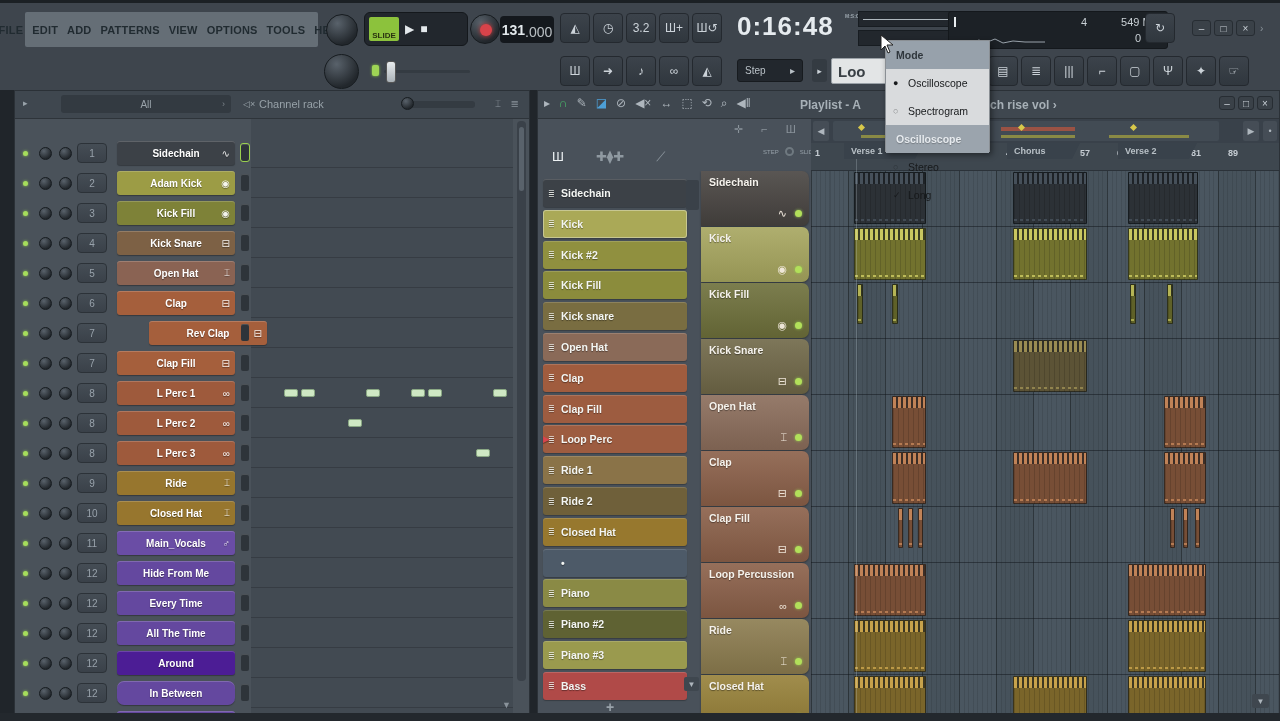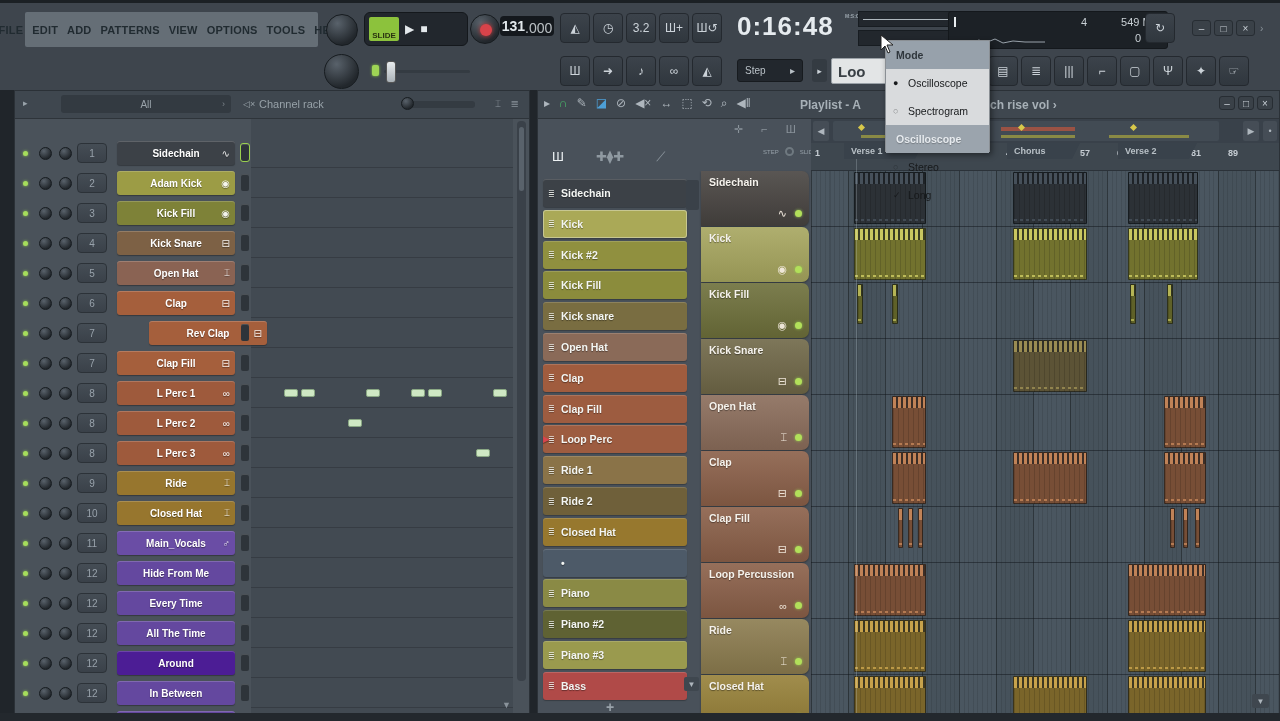--- a/index.html
+++ b/index.html
@@ -13,21 +13,21 @@
            display:flex;align-items:center;justify-content:center;gap:9px;}
   #menubar span{font-size:11px;font-weight:bold;color:#212b31;letter-spacing:.2px;}
   .knob{border-radius:50%;background:radial-gradient(circle at 35% 28%,#59626b,#22272c 72%);border:1px solid #171c20;box-sizing:border-box;}
   #transport{left:364px;top:9px;width:104px;height:34px;background:#22272d;border-radius:6px;border:1px solid #14181c;
              display:flex;align-items:center;padding:0 4px;gap:6px;box-sizing:border-box;}
   #song-lcd{width:30px;height:24px;background:#8cc23c;border-radius:2px;color:#2a3310;
             font-size:8px;font-weight:bold;display:flex;align-items:flex-end;justify-content:center;padding-bottom:1px;box-sizing:border-box;}
   .tbtn{color:#e4e9ec;font-size:12px;}
   #rec-btn{left:470px;top:11px;width:30px;height:30px;}
   #rec-btn .dot{position:absolute;left:9px;top:9px;width:12px;height:12px;border-radius:50%;background:#d8434a;box-shadow:0 0 4px #c33;}
-  #tempo-lcd{left:500px;top:13px;width:54px;height:20px;background:#14181d;border-radius:4px;color:#e2e8ec;
+  #tempo-lcd{left:500px;top:13px;width:54px;height:27px;background:#14181d;border-radius:4px;color:#e2e8ec;
              display:flex;align-items:center;justify-content:center;}
   #tempo-lcd b{font-size:14px;}#tempo-lcd i{font-size:14px;font-style:normal;opacity:.8;margin-top:4px;}
   .icon-btn{width:30px;height:30px;background:linear-gradient(180deg,#3c434b,#30373e);border:1px solid #24292f;border-radius:4px;
             color:#ccd3d9;font-size:12px;display:flex;align-items:center;justify-content:center;box-sizing:border-box;}
   #top-icons{left:560px;top:10px;display:flex;gap:3px;}
   #time-lcd{left:737px;top:8px;color:#e6ebef;font-size:26px;font-weight:bold;letter-spacing:1px;}
   #time-units{left:845px;top:10px;color:#9aa4ac;font-size:5px;font-weight:bold;}
   .scope{left:858px;width:128px;height:16px;background:#22272d;border:1px solid #171c21;box-sizing:border-box;}
   .scope .line{position:absolute;left:4px;right:4px;top:7px;height:1px;background:#aeb7bd;}
   #status-lcd{left:948px;top:8px;width:218px;height:36px;background:#1c2126;border-radius:3px;border:1px solid #14181c;color:#c9d0d5;}
@@ -429,21 +429,21 @@
         <div class="ch-num">12</div>
         <div class="ch-name" style="background: #4c1d95;">Around</div>
         <span class="ch-mute"></span>
         <span class="row-sep" style="top: 29px;"></span>
       </div>
       <div class="ch-row" style="top: 587px;">
         <span class="ch-led"></span>
         <span class="ch-knob knob" style="left: 24px;"></span>
         <span class="ch-knob knob" style="left: 44px;"></span>
         <div class="ch-num">12</div>
-        <div class="ch-name" style="background: rgb(100, 72, 159);">In Between</div>
+        <div class="ch-name" style="background: rgb(100, 72, 159); border-radius: 7px;">In Between</div>
         <span class="ch-mute"></span>
         <span class="row-sep" style="top: 29px;"></span>
       </div>
       <div class="ch-row" style="top: 617px;">
         <span class="ch-knob knob" style="left: 24px;"></span>
         <span class="ch-knob knob" style="left: 44px;"></span>
         <div class="ch-num">13</div>
         <div class="ch-name" style="background: rgb(100, 72, 159);"></div>
         <span class="ch-mute"></span>
       </div>

